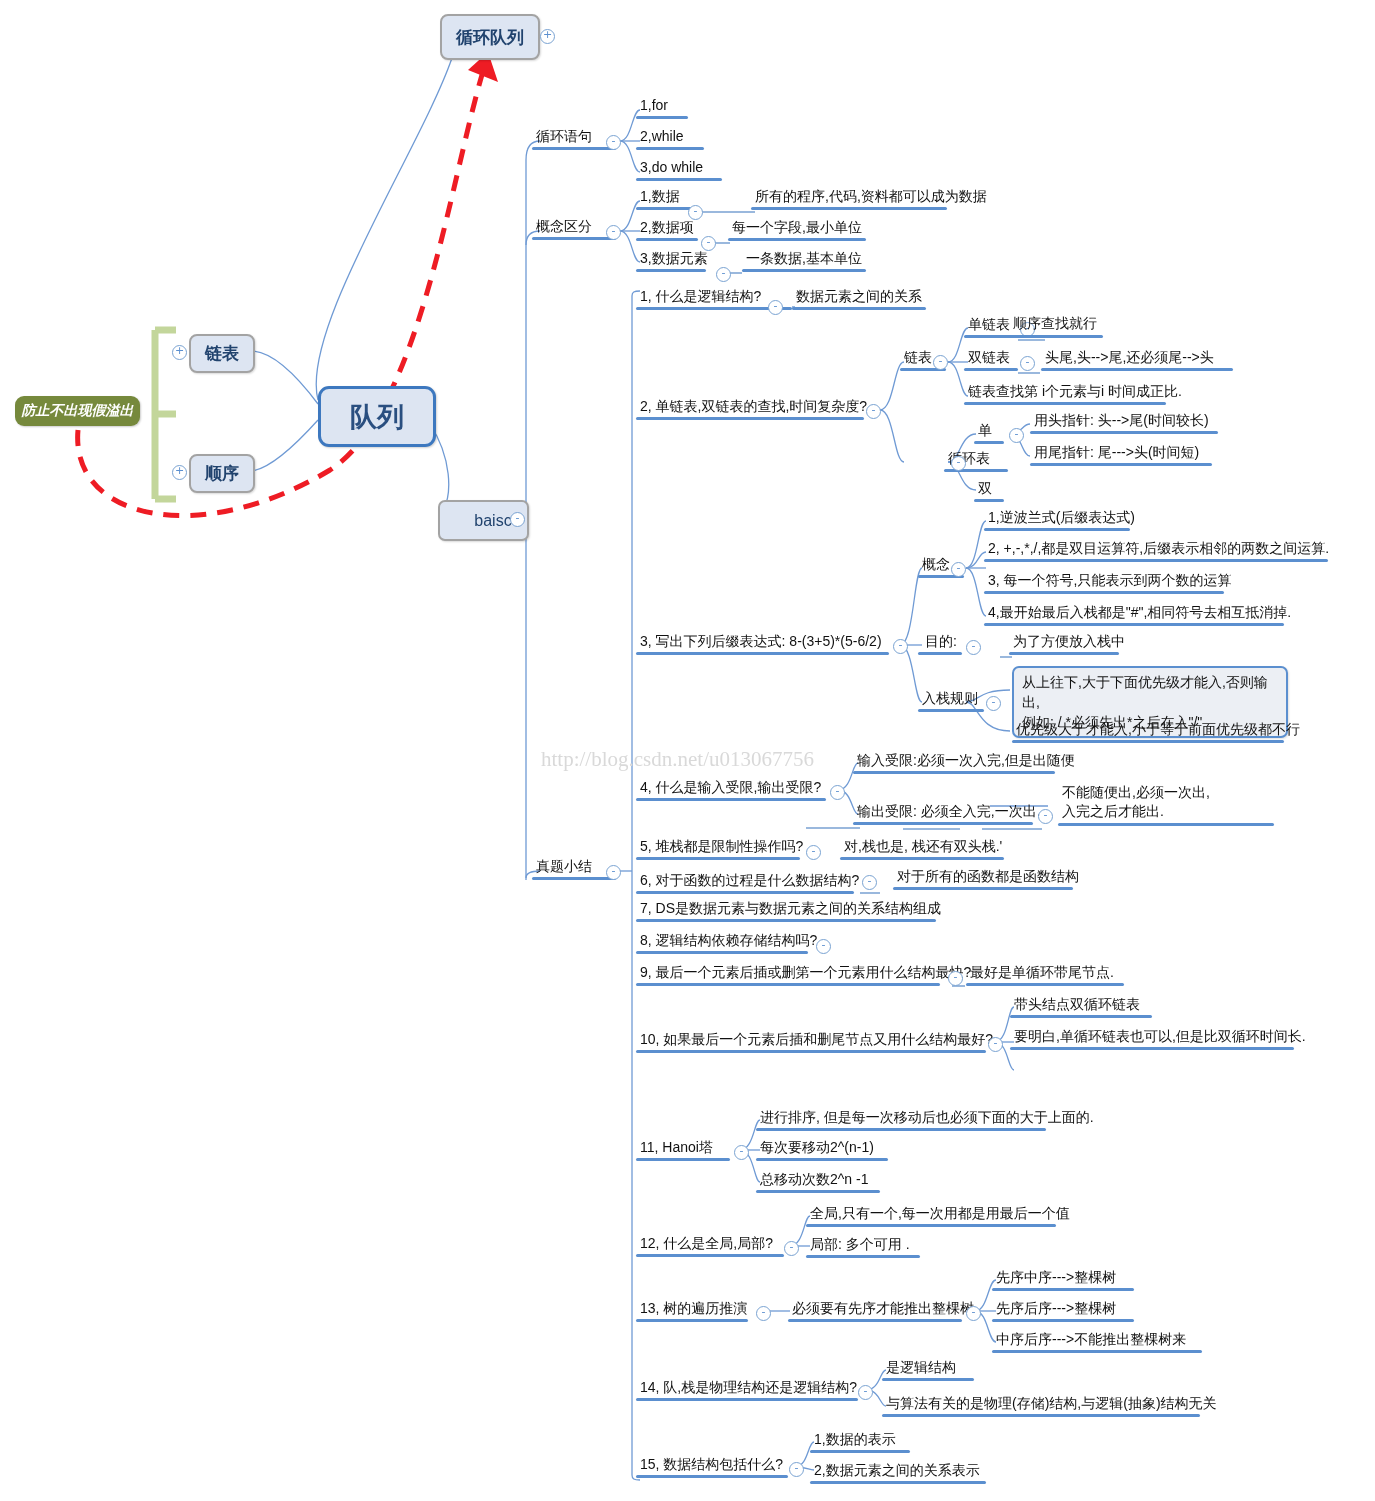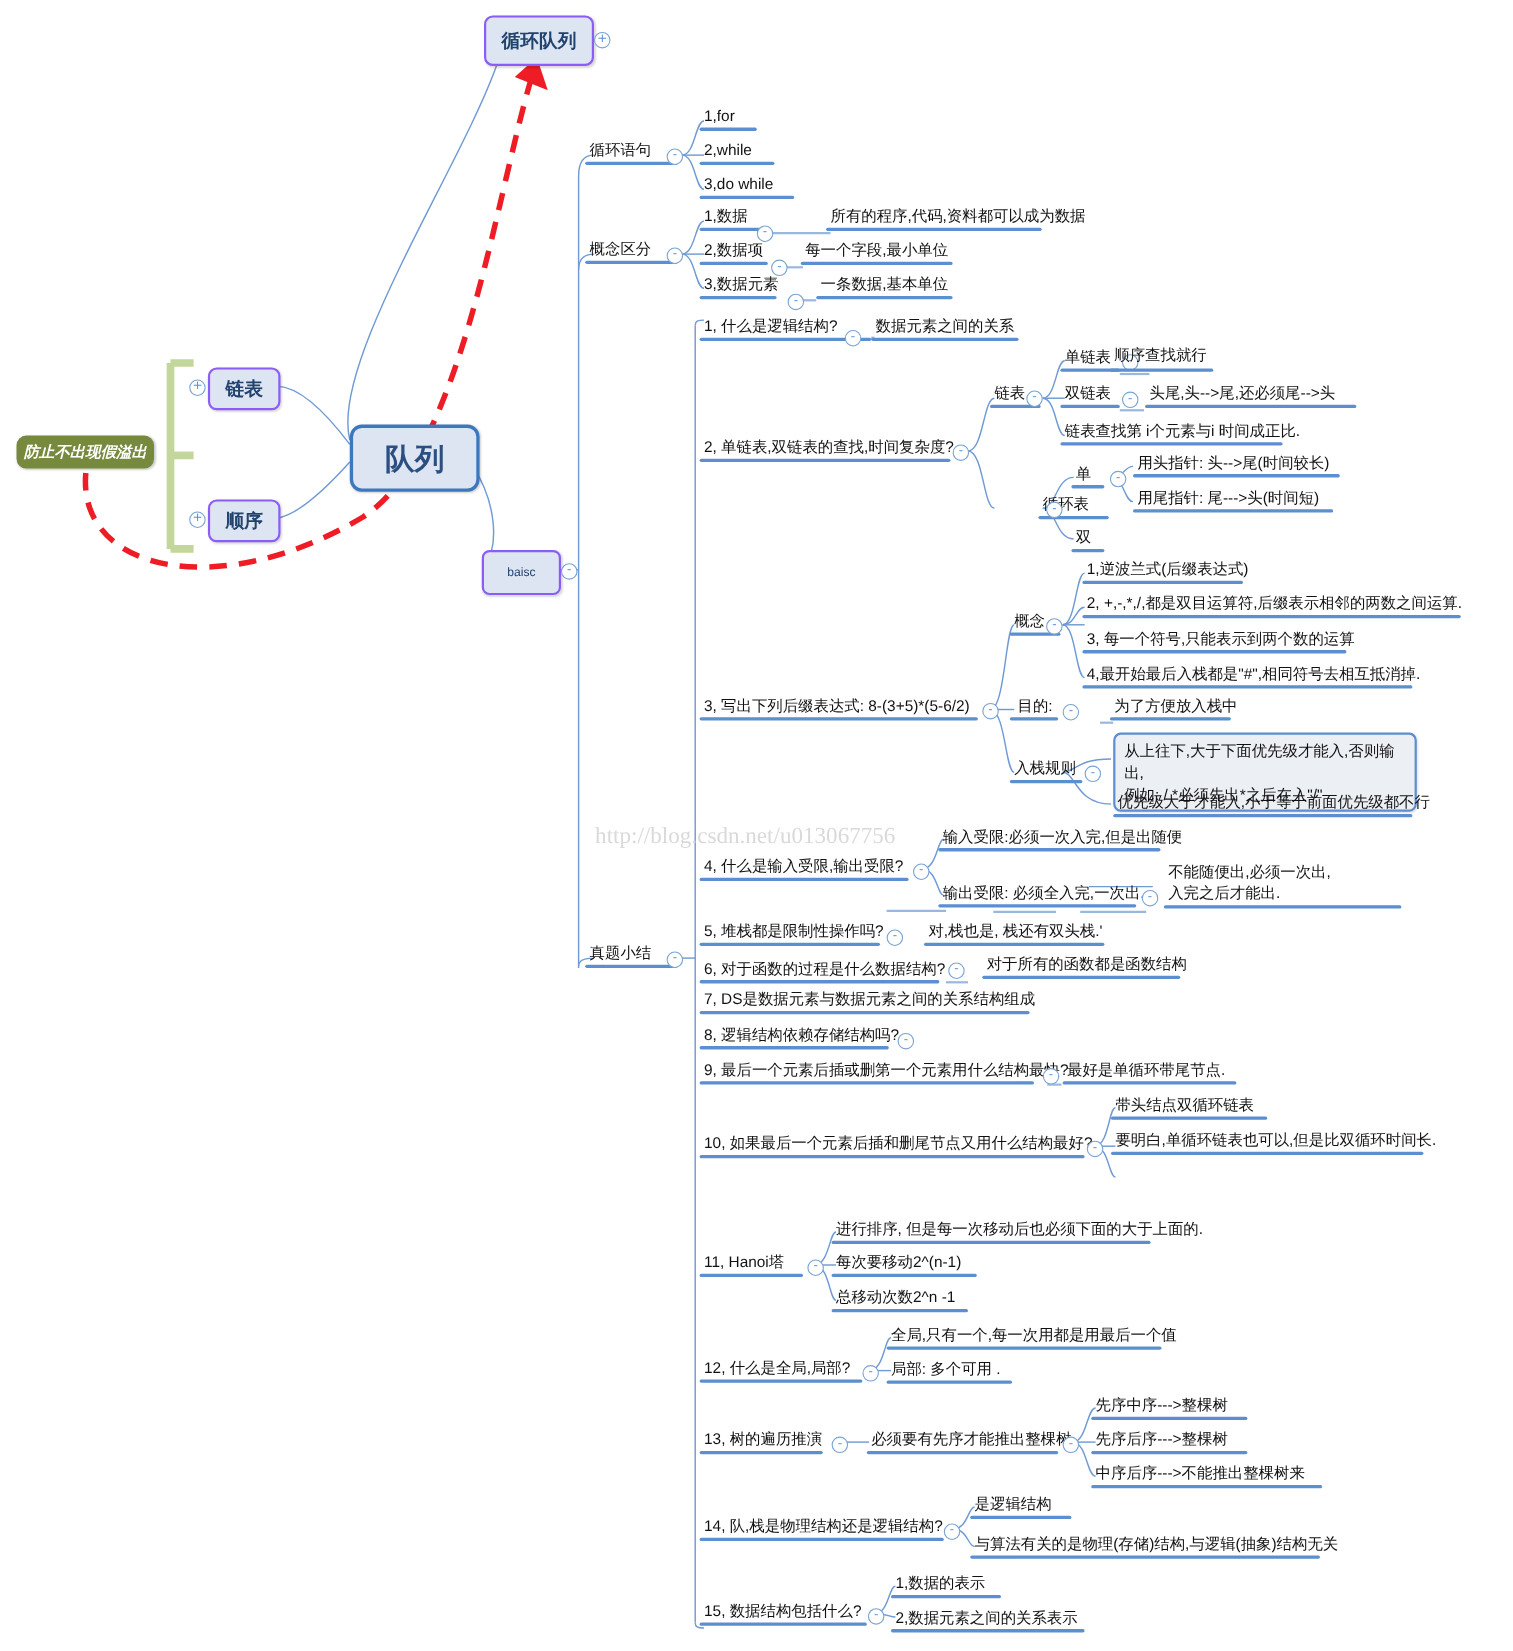--- a/index.html
+++ b/index.html
@@ -17,30 +17,30 @@
     color:#111;letter-spacing:0px;
   }
   .tnode .txt{display:block;padding:0 2px 2px 4px;}
   .tnode .bar{display:block;height:3px;border-radius:2px;background:#5b8fcf;}
 
   
   .tnode.two .txt{line-height:19px;}
 
   
   .box{
-    position:absolute;background:#dde5f2;border:2px solid #8b5cf6;border-radius:9px;
+    position:absolute;background:#dde5f2;border:2px solid #a3a3a3;border-radius:9px;
     color:#21436e;display:flex;align-items:center;justify-content:center;
     font-weight:bold;
   }
   .box.central{
     background:#dde5f2;border:3px solid #3d78bf;border-radius:11px;
     font-size:27px;color:#2a4f80;box-shadow:1px 1px 2px rgba(0,0,0,.18);
   }
   .box.sub{font-size:17px;border-radius:8px;box-shadow:1px 1px 2px rgba(0,0,0,.15);}
-  .box.small{font-size:11px;font-weight:normal;border-radius:7px;box-shadow:1px 1px 2px rgba(0,0,0,.15);}
+  .box.small{font-size:16px;font-weight:normal;border-radius:7px;box-shadow:1px 1px 2px rgba(0,0,0,.15);padding-left:19px;}
 
   
   .callout-green{
     position:absolute;background:#76893c;border-radius:9px;color:#ffffff;
     font-style:italic;font-weight:bold;font-size:14px;
     display:flex;align-items:center;justify-content:center;
     box-shadow:1px 1px 2px rgba(0,0,0,.2);
   }
   
   .note-box{

